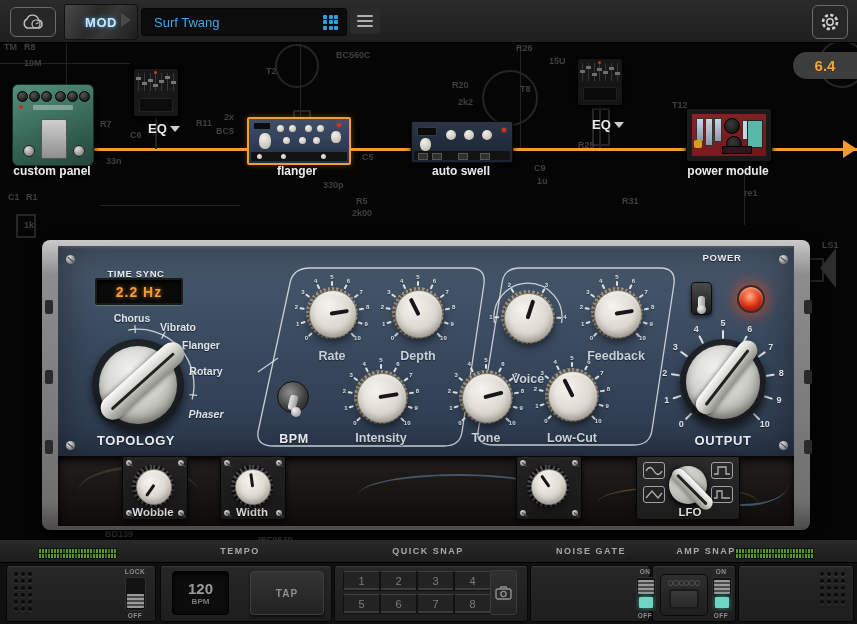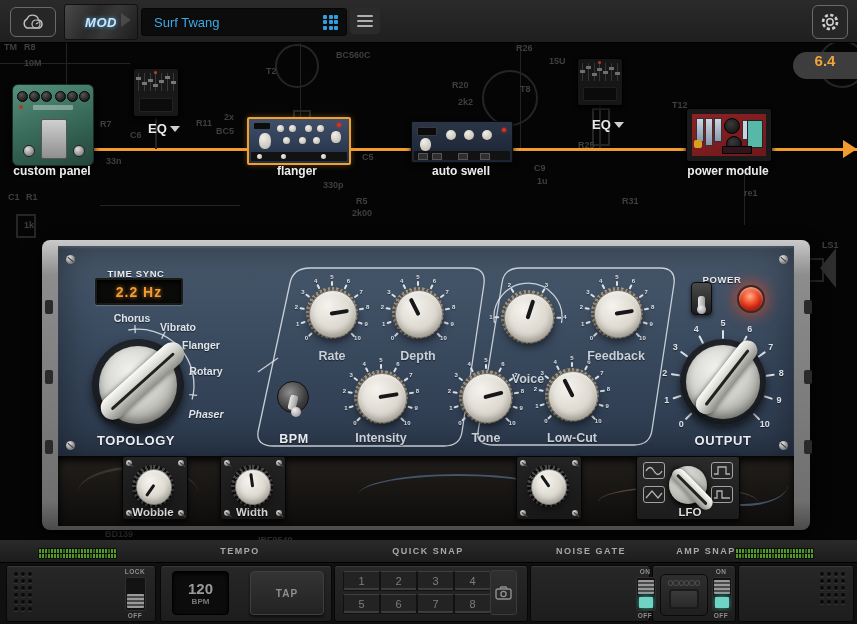--- a/index.html
+++ b/index.html
@@ -20,21 +20,21 @@
   .preset-box{left:141px;top:8px;width:204px;height:26px;background:#0c0c0c;border-radius:3px;border:1px solid #060606;display:flex;align-items:center;}
   .preset-name{color:#3fa9e8;font-size:13px;margin-left:12px;flex:1;}
   .grid-icon{width:15px;height:15px;margin-right:8px;display:grid;grid-template-columns:repeat(3,4px);grid-template-rows:repeat(3,4px);gap:1.5px;}
   .grid-icon i{background:#2f9fe0;border-radius:1px;}
   .hamburger{left:350px;top:8px;width:30px;height:26px;background:#2b2b2b;border-radius:4px;display:flex;flex-direction:column;justify-content:center;align-items:center;gap:3px;}
   .hamburger i{display:block;width:16px;height:2px;background:#b0b0b0;border-radius:1px;}
   .gear-btn{left:812px;top:5px;width:34px;height:32px;display:flex;align-items:center;justify-content:center;}
 
   
   .ver-pill{left:793px;top:52px;width:64px;height:27px;background:#3d3d3d;border-radius:14px 0 0 14px;
-     display:flex;align-items:flex-start;justify-content:center;z-index:5;}
+     display:flex;align-items:center;justify-content:center;z-index:5;}
   .ver-pill span{color:#f1a43b;font-weight:bold;font-size:15px;}
 
   
   .bgtext{color:#3f3f3f;font-size:9px;font-weight:bold;white-space:nowrap;z-index:1;}
   .bgline{background:#232323;z-index:0;}
   .bgcirc{border:2px solid #252525;border-radius:50%;z-index:0;}
   .bgrect{border:2px solid #262626;z-index:0;}
 
   
   .chain-line{left:86px;top:148px;width:771px;height:3px;background:#f29b2e;z-index:2;}
@@ -178,21 +178,21 @@
     </div>
 
   <div class="abs topbar"></div>
   <div class="abs tb-box cloud-btn" style="z-index:7;">
     <svg width="26" height="18" viewBox="0 0 26 18">
       <path d="M7 15 a5 5 0 0 1 0-9 a6 6 0 0 1 11.5 1 a4.2 4.2 0 0 1 1 8 z" fill="none" stroke="#c0c0c0" stroke-width="1.4"></path>
       <circle cx="16" cy="11" r="4" fill="none" stroke="#c0c0c0" stroke-width="1.2"></circle>
       <path d="M16 11 l2.5 -1.5" stroke="#c0c0c0" stroke-width="1.2"></path>
     </svg>
   </div>
-  <div class="abs mod-thumb" style="z-index:7;font-style:italic;">
+  <div class="abs mod-thumb" style="z-index:7;">
     <span class="mod-label">MOD</span>
   </div>
   <div class="abs preset-box" style="z-index:7;">
     <span class="preset-name">Surf Twang</span>
     <span class="grid-icon">
         <i></i>
         <i></i>
         <i></i>
         <i></i>
         <i></i>
@@ -375,21 +375,21 @@
     </div>
     <div class="abs face-label" style="left:136px;top:433px;transform:translateX(-50%);font-size:13px;">TOPOLOGY</div>
 
     <div class="abs" style="left:293px;top:397px;width:0;height:0;">
       <span class="abs ctr" style="width:30px;height:30px;border-radius:50%;background:radial-gradient(circle at 40% 35%,#8f8f8f,#3c3c3c 60%,#222);border:1px solid #111;"></span>
       <span class="abs toggle-lever" style="left:-4px;top:-2px;width:8px;height:15px;transform:rotate(14deg);"></span>
       <span class="abs toggle-ball" style="left:-2px;top:10px;width:10px;height:10px;"></span>
     </div>
     <div class="abs face-label" style="left:294px;top:432px;transform:translateX(-50%);font-size:12.5px;">BPM</div>
 
-    <div class="abs face-label" style="left:722px;top:274px;transform:translateX(-50%);font-size:9.5px;">POWER</div>
+    <div class="abs face-label" style="left:722px;top:252px;transform:translateX(-50%);font-size:9.5px;">POWER</div>
     <div class="abs toggle-base" style="left:691px;top:282px;width:19px;height:31px;">
       <span class="abs toggle-lever" style="left:6px;top:13px;width:7px;height:14px;"></span>
       <span class="abs toggle-ball" style="left:5px;top:22px;width:9px;height:9px;"></span>
     </div>
     <div class="abs lamp" style="left:737px;top:285px;"></div>
 
     <div class="abs face-label" style="left:723px;top:433px;transform:translateX(-50%);font-size:13px;">OUTPUT</div>
 
     <div class="abs submod" style="left:122px;top:456px;width:64px;height:62px;">
       <span class="screw abs" style="left:3px;top:3px;"></span>

